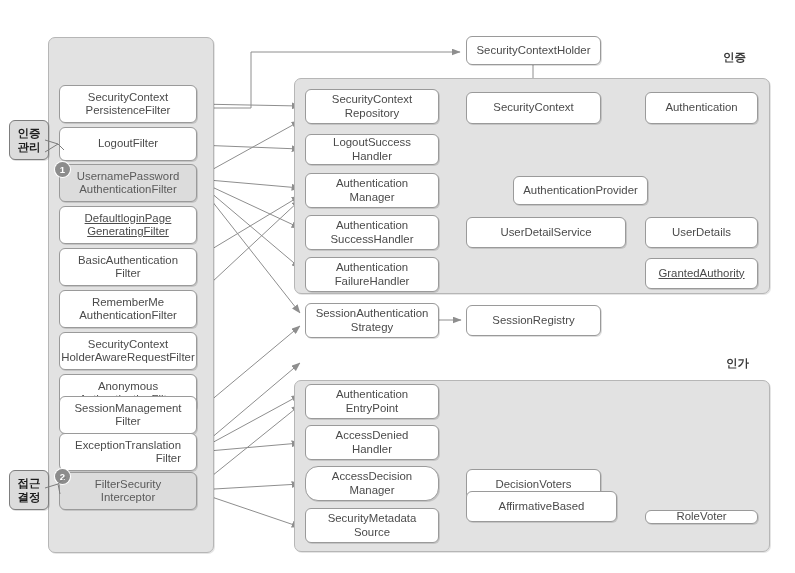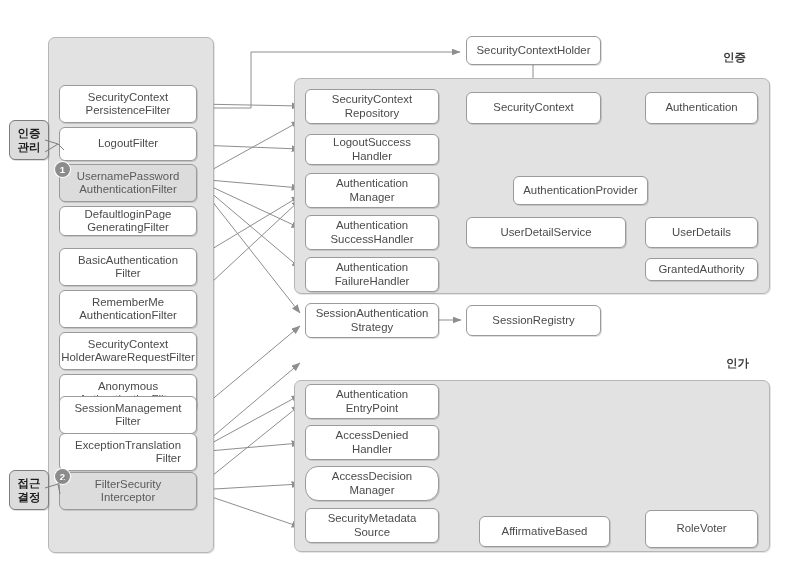--- a/index.html
+++ b/index.html
@@ -156,21 +156,21 @@
     <span>SecurityContext<br>PersistenceFilter</span>
   </div>
   <div class="node" style="left:59px;top:127px;width:138px;height:34px;">
     <span>LogoutFilter</span>
   </div>
   <div class="node shaded" style="left:59px;top:164px;width:138px;height:38px;">
     <span>UsernamePassword<br>AuthenticationFilter</span>
   </div>
   <div class="badge" style="left:55px;top:162px;">1</div>
 
-  <div class="node" style="left:59px;top:206px;width:138px;height:30px;">
+  <div class="node" style="left:59px;top:206px;width:138px;height:38px;text-decoration:underline;">
     <span>DefaultloginPage<br>GeneratingFilter</span>
   </div>
   <div class="node" style="left:59px;top:248px;width:138px;height:38px;">
     <span>BasicAuthentication<br>Filter</span>
   </div>
   <div class="node" style="left:59px;top:290px;width:138px;height:38px;">
     <span>RememberMe<br>AuthenticationFilter</span>
   </div>
   <div class="node" style="left:59px;top:332px;width:138px;height:38px;">
     <span>SecurityContext<br>HolderAwareRequestFilter</span>
@@ -253,30 +253,33 @@
   </div>
   <div class="node" style="left:466px;top:176px;width:135px;height:29px;margin-left:47px;">
     <span>AuthenticationProvider</span>
   </div>
   <div class="node" style="left:466px;top:217px;width:160px;height:31px;justify-content:center;">
     <span>UserDetailService</span>
   </div>
   <div class="node" style="left:466px;top:305px;width:135px;height:31px;">
     <span>SessionRegistry</span>
   </div>
-  <div class="node" style="left:466px;top:516px;width:131px;height:31px;margin-left:13px;">
+  <div class="node" style="left:466px;top:469px;width:135px;height:31px;">
+    <span>DecisionVoters</span>
+  </div>
+  <div class="node" style="left:466px;top:491px;width:151px;height:31px;">
     <span>AffirmativeBased</span>
   </div>
 
   <div class="node" style="left:645px;top:92px;width:113px;height:32px;">
     <span>Authentication</span>
   </div>
   <div class="node" style="left:645px;top:217px;width:113px;height:31px;">
     <span>UserDetails</span>
   </div>
-  <div class="node" style="left:645px;top:258px;width:113px;height:23px;">
+  <div class="node" style="left:645px;top:258px;width:113px;height:31px;text-decoration:underline;">
     <span>GrantedAuthority</span>
   </div>
-  <div class="node" style="left:645px;top:510px;width:113px;height:38px;">
+  <div class="node" style="left:645px;top:510px;width:113px;height:14px;">
     <span>RoleVoter</span>
   </div>
 
 </div>
 
 </body></html>

